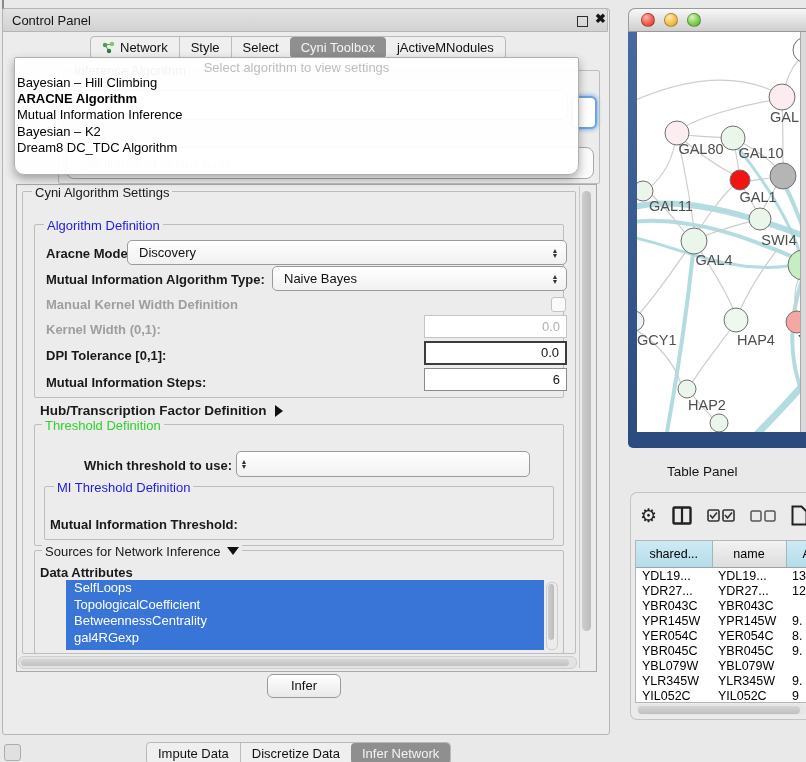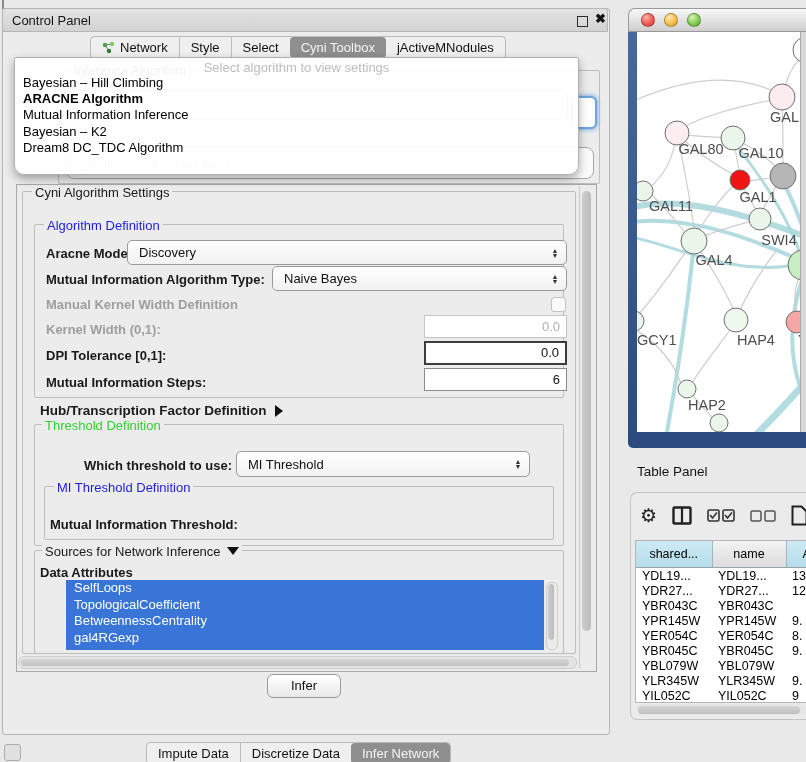--- a/index.html
+++ b/index.html
@@ -31,21 +31,21 @@
   .ghost-combo{left:66px;top:90px;width:500px;height:28px;background:#fff;border:1px solid #ababab;border-radius:7px;}
   .spinner-focus{left:571px;top:96px;width:22px;height:29px;background:#fff;border:2px solid #6ea3e0;
                  border-radius:6px;box-shadow:0 0 4px 1px #86b4e8;}
   .table-combo{left:66px;top:147px;width:528px;height:32px;background:#fbfbfb;border:1px solid #a8a8a8;
                border-radius:8px;font-size:13px;color:#b9b9b9;line-height:32px;padding-left:12px;box-sizing:border-box;}
   
   .dropdown{left:14px;top:57px;width:563px;height:116px;background:rgba(255,255,255,0.94);
             border:1px solid #b0b0b0;border-radius:2px 2px 10px 10px;
             box-shadow:0 4px 10px rgba(0,0,0,0.33);z-index:6;}
   .dd-head{text-align:center;color:#bdbdbd;font-size:13px;padding-top:2px;}
-  .dd-item{font-size:13px;color:#000;line-height:16.2px;padding-left:8px;white-space:nowrap;}
+  .dd-item{font-size:13px;color:#000;line-height:16.2px;padding-left:2px;white-space:nowrap;}
   .dd-item.bold{font-weight:bold;}
   
   .scrollpane{left:16px;top:184px;width:579px;height:486px;border:1px solid #a9a9a9;background:#ececec;}
   .group{border:1px solid #bdbdbd;border-radius:2px;background:transparent;}
   .group-lbl{position:absolute;background:#ececec;padding:0 3px;font-size:13px;white-space:nowrap;}
   .blue{color:#1d1de0;} .green{color:#2fd32f;} .plain{color:#191919;}
   .flabel{position:absolute;font-size:13px;font-weight:bold;color:#191919;white-space:nowrap;}
   .flabel.dis{color:#9e9e9e;}
   .combo{position:absolute;background:linear-gradient(#ffffff,#f1f1f1);border:1px solid #9a9a9a;
          border-radius:5px;font-size:13px;color:#111;display:flex;align-items:center;box-sizing:border-box;}
@@ -76,21 +76,21 @@
   .tl{width:14px;height:14px;border-radius:50%;border:1px solid rgba(0,0,0,0.28);box-sizing:border-box;}
   .tl.red{background:radial-gradient(circle at 35% 28%,#ffb2ac,#ee5d51 55%,#d23a30);}
   .tl.yel{background:radial-gradient(circle at 35% 28%,#ffeab2,#f6bf4e 55%,#dd9c2c);}
   .tl.grn{background:radial-gradient(circle at 35% 28%,#d8f3bb,#83ce52 55%,#5daa33);}
   .netframe{left:628px;top:32px;width:178px;height:416px;background:linear-gradient(#46699f,#2b4a7e);
             border-radius:0 0 0 5px;}
   .netcanvas{left:637px;top:32px;width:163px;height:400px;background:#fff;overflow:hidden;}
   .netscroll{left:800px;top:32px;width:6px;height:400px;background:#d9d9d9;border-left:1px solid #a9a9a9;box-sizing:border-box;}
   .nlabel{font-size:14.5px;fill:#4f4f4f;font-family:"Liberation Sans",sans-serif;}
   
-  .tp-title{left:637px;top:464px;font-size:13.5px;color:#141414;}
+  .tp-title{left:667px;top:464px;font-size:13.5px;color:#141414;}
   .tpanel{left:630px;top:492px;width:176px;height:228px;background:#ebebeb;border:1px solid #c4c4c4;
           border-radius:7px 0 0 7px;border-right:none;box-sizing:border-box;}
   .tp-toolbar{position:absolute;left:640px;top:505px;display:flex;align-items:center;gap:15px;}
   .gear{font-size:19px;color:#222;line-height:19px;}
   .tp-table{left:635px;top:540px;width:171px;height:163px;background:#fff;border:1px solid #b5b5b5;
             border-right:none;overflow:hidden;box-sizing:border-box;}
   table.grid{border-collapse:collapse;table-layout:fixed;width:212px;font-size:12.5px;}
   table.grid th{height:24px;font-weight:normal;color:#000;border-right:1px solid #9fb7c0;
                 border-bottom:1px solid #9aa5aa;text-align:center;overflow:hidden;white-space:nowrap;}
   th.hblue{background:linear-gradient(#cdeaf4,#b5dcea);}
@@ -191,21 +191,20 @@
 
   <div class="abs" style="left:40px;top:403px;font-size:13.5px;font-weight:bold;color:#1b1b1b;">
     <span>Hub/Transcription Factor Definition</span><span class="arrow-r"></span>
   </div>
 
   <div class="abs group" style="left:34px;top:424px;width:528px;height:120px;"></div>
   <span class="group-lbl green" style="left:42px;top:418px;">Threshold Definition</span>
 
   <span class="flabel" style="left:84px;top:458px;">Which threshold to use:</span>
   <div class="combo" style="left:236px;top:451px;width:294px;height:26px;">
-    <span class="val">MI Threshold</span>
     <span class="arrows">▲<br>▼</span>
   </div>
 
   <div class="abs group" style="left:44px;top:486px;width:508px;height:52px;"></div>
   <span class="group-lbl blue" style="left:54px;top:480px;">MI Threshold Definition</span>
   <span class="flabel" style="left:50px;top:517px;">Mutual Information Threshold:</span>
 
   <div class="abs group" style="left:34px;top:550px;width:528px;height:102px;"></div>
   <span class="group-lbl plain" style="left:42px;top:544px;"><span>Sources for Network Inference</span><span class="arrow-d"></span></span>
   <span class="flabel" style="left:40px;top:565px;">Data Attributes</span>

